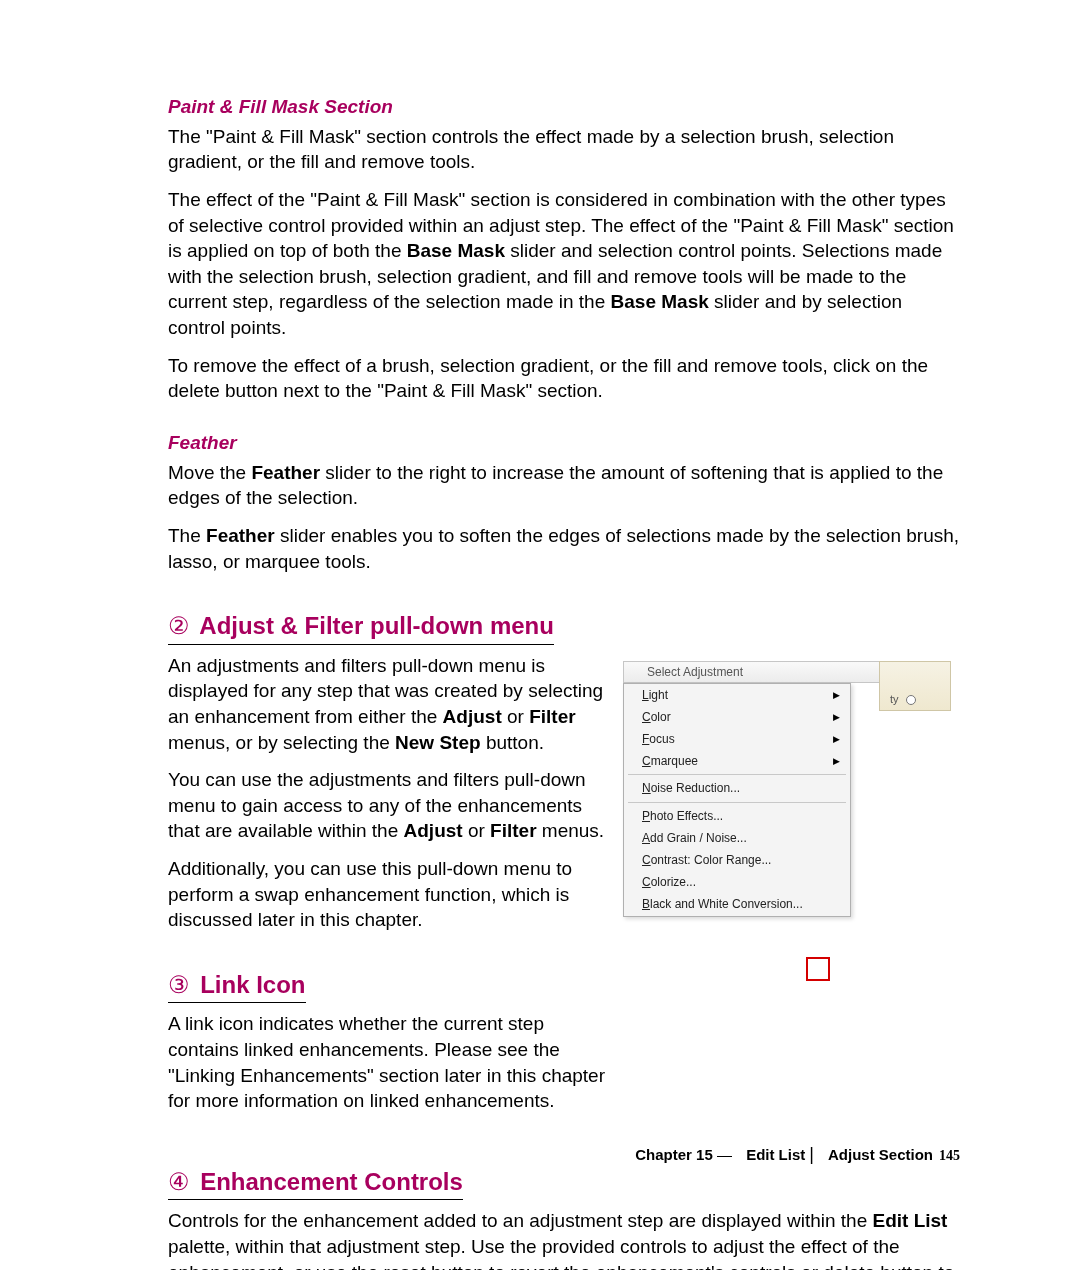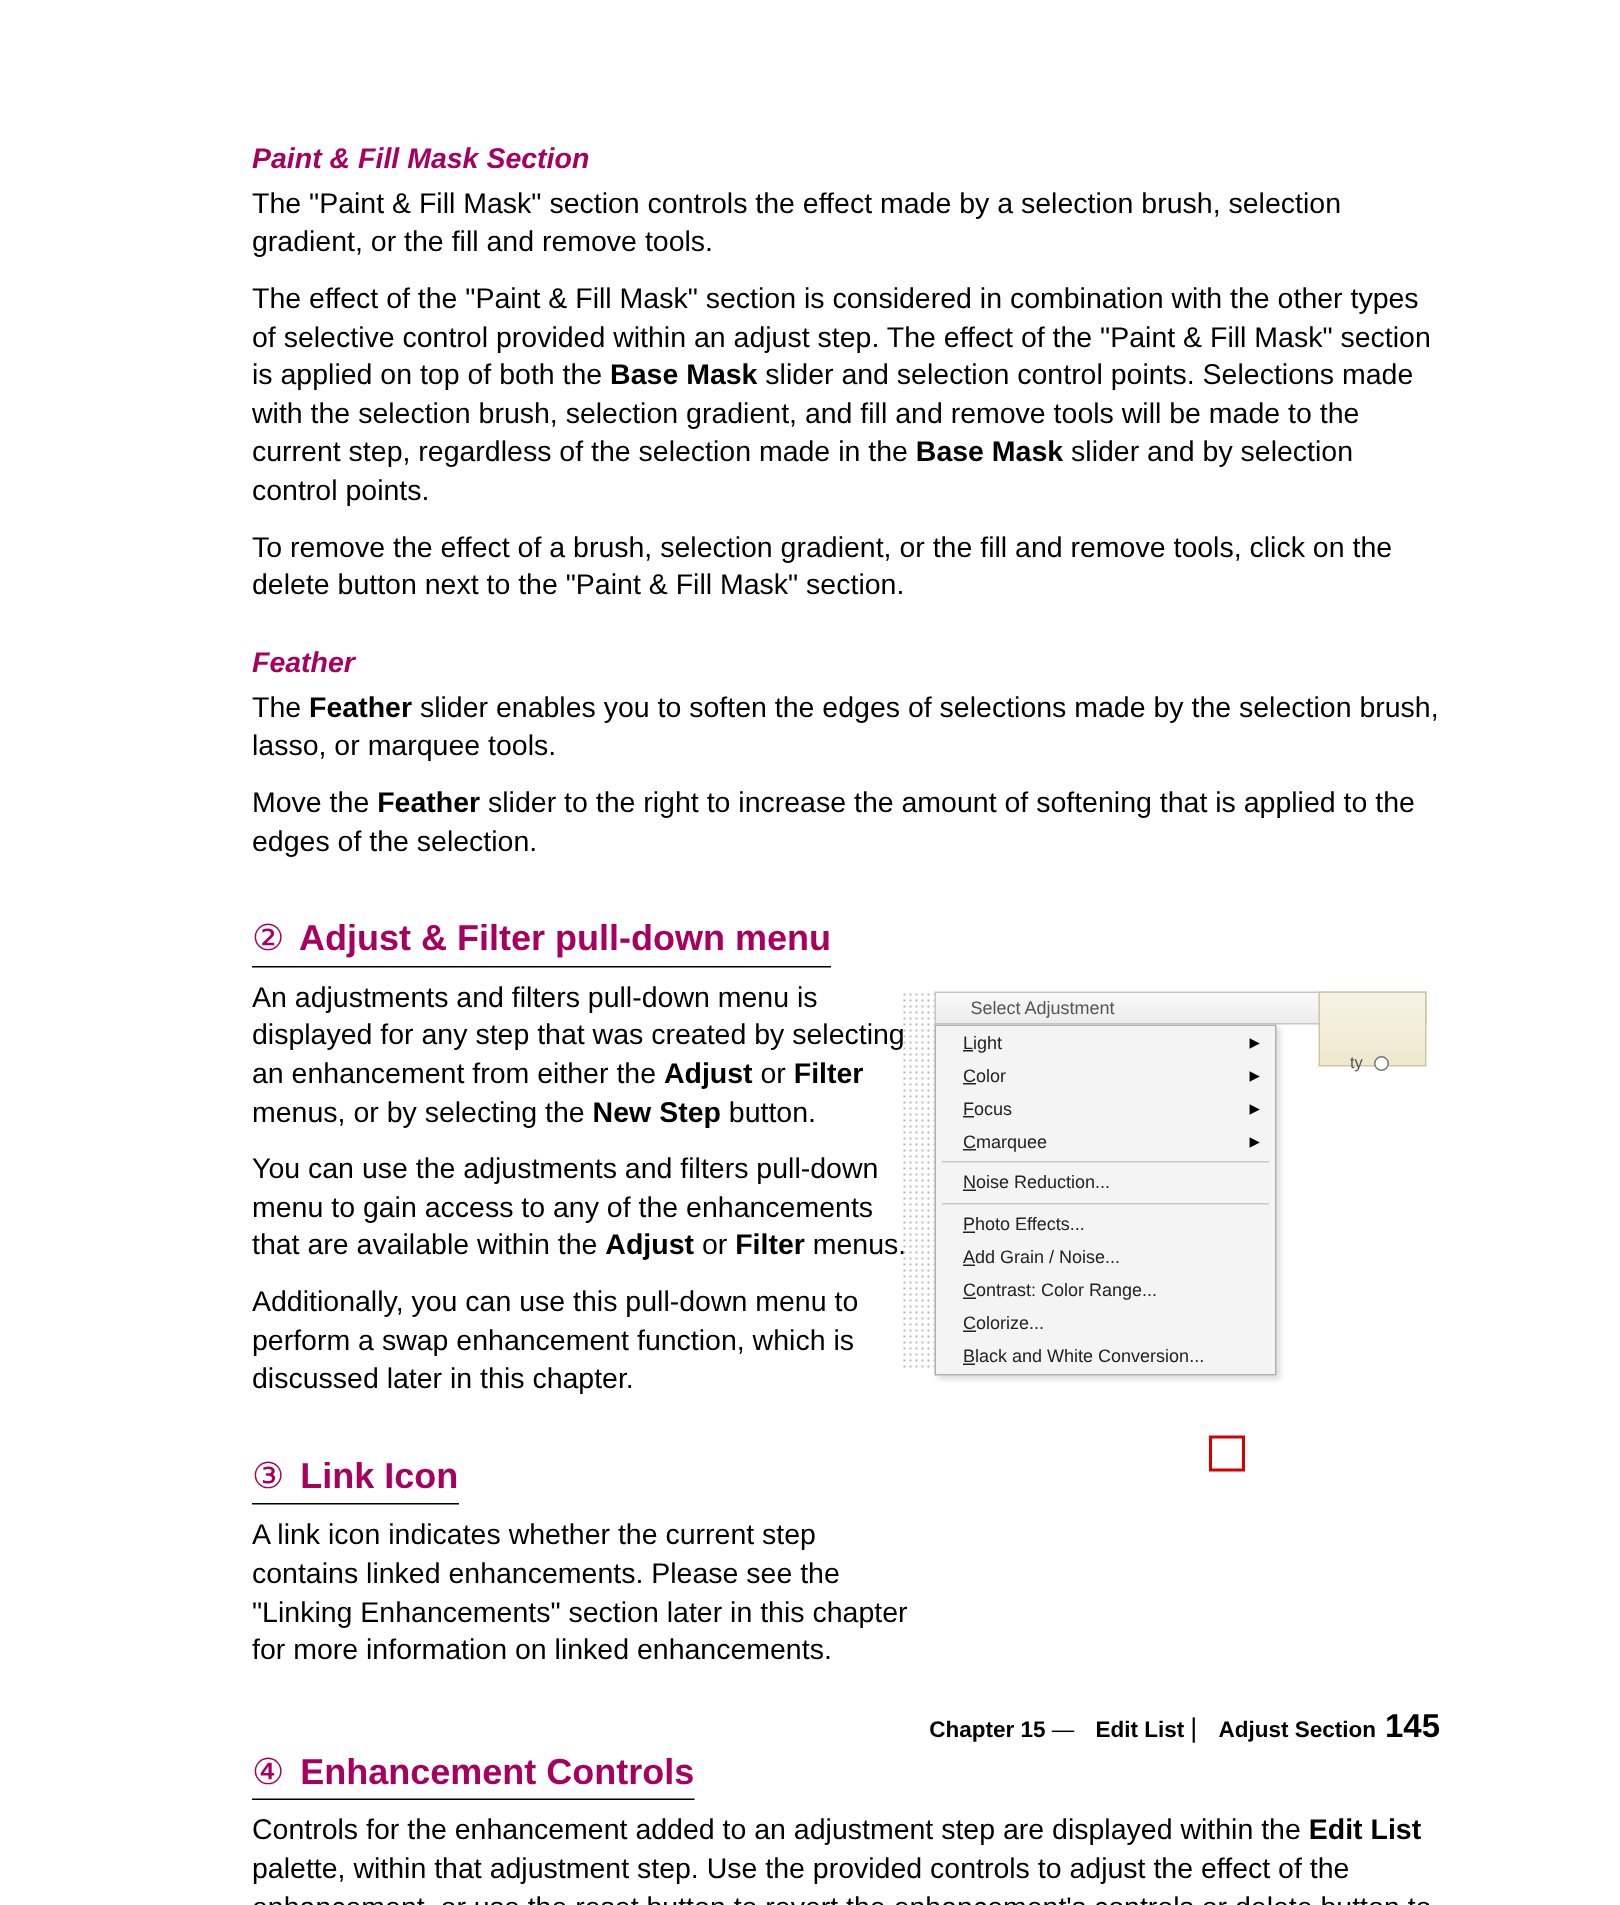--- a/index.html
+++ b/index.html
@@ -115,21 +115,21 @@
     position: absolute;
     right: 0;
     top: 0;
     width: 72px;
     height: 50px;
     background: linear-gradient(#f6f2e4,#efe8cf);
     border: 1px solid #cfc6a6;
     font-family: Tahoma, Arial, sans-serif;
     font-size: 11px;
     color: #555;
-    padding: 20px;
+    padding: 10px;
   }
   .side-strip .radio {
     display:inline-block; width:10px; height:10px; border:1px solid #777; border-radius:50%; background:#fff; vertical-align:middle; margin-left:4px;
   }
   .redbox {
     position: absolute;
     width: 24px;
     height: 24px;
     border: 2px solid #d40000;
     right: 130px;
@@ -137,42 +137,42 @@
   }
   .footer {
     position: absolute;
     bottom: 104px;
     right: 120px;
     font-size: 15px;
     font-family: "Myriad Pro", "Segoe UI", Helvetica, Arial, sans-serif;
   }
   .footer .fb { font-weight: 700; margin-left: 10px; }
   .footer .bar { font-weight: 300; font-size: 18px; padding: 0 4px; }
-  .footer .num { font-weight: 700; font-size: 22px; margin-left: 6px; }
+  .footer .num { font-weight: 700; font-size: 14px; margin-left: 6px; font-family: Liberation Serif, serif; }
 </style>
 </head>
 <body>
 
 <div class="page">
 
   
   <h3 class="sub">Paint &amp; Fill Mask Section</h3>
   <p>The "Paint &amp; Fill Mask" section controls the effect made by a selection brush, selection gradient, or the fill and remove tools.</p>
   <p>
     <span>The effect of the "Paint &amp; Fill Mask" section is considered in combination with the other types of selective control provided within an adjust step. The effect of the "Paint &amp; Fill Mask" section is applied on top of both the </span><span class="b">Base Mask</span><span> slider and selection control points. Selections made with the selection brush, selection gradient, and fill and remove tools will be made to the current step, regardless of the selection made in the </span><span class="b">Base Mask</span><span> slider and by selection control points.</span>
   </p>
   <p>To remove the effect of a brush, selection gradient, or the fill and remove tools, click on the delete button next to the "Paint &amp; Fill Mask" section.</p>
 
   
   <h3 class="sub">Feather</h3>
   <p>
+    <span>Move the </span><span class="b">Feather</span><span> slider to the right to increase the amount of softening that is applied to the edges of the selection.</span>
+  </p>
+  <p>
     <span>The </span><span class="b">Feather</span><span> slider enables you to soften the edges of selections made by the selection brush, lasso, or marquee tools.</span>
-  </p>
-  <p>
-    <span>Move the </span><span class="b">Feather</span><span> slider to the right to increase the amount of softening that is applied to the edges of the selection.</span>
   </p>
 
   
   <h2 class="sec">
     <span class="circ">②</span><span> Adjust &amp; Filter pull-down menu</span>
   </h2>
 
   <div class="two-col">
     <div class="col-left">
       <p>

